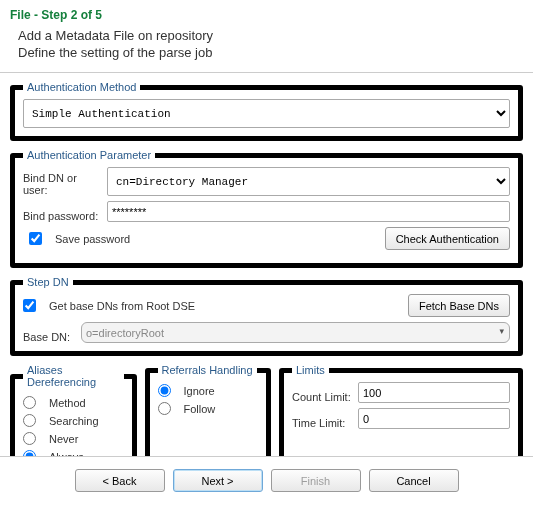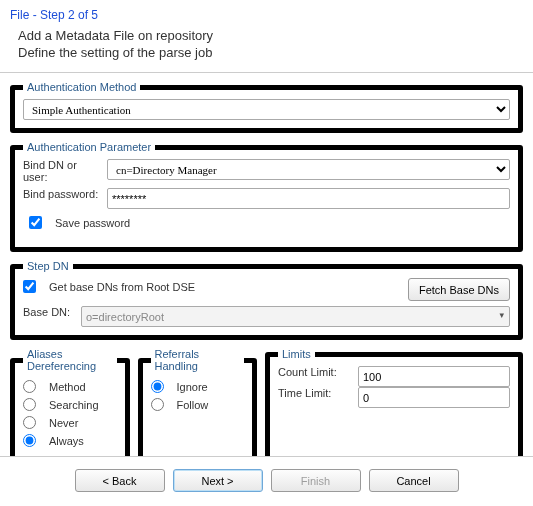--- a/index.html
+++ b/index.html
@@ -1,36 +1,36 @@
 <!DOCTYPE html>
 <html><head>
 <meta charset="utf-8">
 <style>
 html,body{margin:0;padding:0;font-family:"Segoe UI",Tahoma,sans-serif;font-size:11px;color:#333;background:#fff}
 .window{width:533px;height:506px;box-sizing:border-box;display:flex;flex-direction:column}
 .header{padding:8px 10px 10px 10px;background:#fff}
-.header h1{margin:0 0 6px 0;font-size:12px;font-weight:normal;color:#1d4ed8}
+.header h1{margin:0 0 6px 0;font-size:12px;font-weight:bold;color:#15803d}
 .header p{margin:0 0 2px 8px;font-size:13px;color:#333}
 .divider{border:none;border-top:1px solid #ccc;margin:0}
 .body{flex:1;padding:8px 10px 4px 10px;overflow:hidden}
 fieldset{border:5px solid #000000;border-radius:3px;margin:0 0 8px 0;padding:6px 8px 8px 8px}
 legend{padding:0 4px;color:#2a5a8a;font-size:11px}
-.combo{width:100%;height:21px;border:1px solid #aaa;border-radius:2px;background:#fff;font-family:Liberation Serif, serif;font-size:11px;padding:0 4px;box-sizing:border-box}
+.combo{width:100%;height:29px;border:1px solid #aaa;border-radius:2px;background:#fff;font-family:Liberation Mono, monospace;font-size:11px;padding:0 4px;box-sizing:border-box}
 .text{height:21px;border:1px solid #aaa;border-radius:2px;background:#fff;font-family:inherit;font-size:11px;padding:0 4px;box-sizing:border-box}
 .text[disabled]{background:#f3f3f3;color:#888}
-.row{display:flex;align-items:flex-start;margin-bottom:5px;gap:6px}
+.row{display:flex;align-items:flex-end;margin-bottom:5px;gap:6px}
 .row label.col{width:78px;text-align:left;color:#333;flex-shrink:0}
 .btn{height:23px;border:1px solid #9a9a9a;border-radius:3px;background:linear-gradient(#fdfdfd,#e8e8e8);font-family:inherit;font-size:11px;padding:0 10px;cursor:pointer}
 .btn:disabled{color:#9e9e9e}
 .btn.primary{border-color:#6fa8d8;box-shadow:0 0 0 1px #bcdff5 inset}
 .cols3{display:flex;gap:8px}
 .cols3 fieldset{flex:1;margin:0}
 .radio-row,.check-row{display:flex;align-items:center;gap:13px;margin:2px 0 5px 0}
 .radio-row input,.check-row input{margin:0}
-.limits-row{display:flex;align-items:flex-start;gap:16px;}
+.limits-row{display:flex;align-items:flex-end;gap:2px;margin-bottom:5px}
 .limits-row label{width:64px}
 .footer{display:flex;justify-content:center;gap:8px;padding:12px 10px 14px 10px}
 .footer .btn{width:90px}
 .flex1{flex:1}
 .mask{letter-spacing:0}
 .chevron{font-size:9px;color:#555}
 </style>
 </head>
 <body>
 <div class="window">
@@ -64,36 +64,37 @@
     <div class="row">
       <label class="col">Bind password:</label>
       <input class="text flex1 mask" type="text" readonly="" value="********" style="">
     </div>
     <div class="row">
       <span class="col"></span>
       <div class="check-row flex1">
         <input type="checkbox" checked="" style="">
         <label>Save password</label>
       </div>
+      <button class="btn">Check Authentication</button>
     </div>
   </fieldset>
 
   <fieldset>
     <legend>Step DN</legend>
     <div class="row">
       <div class="check-row flex1">
         <input type="checkbox" checked="" style="">
         <label>Get base DNs from Root DSE</label>
       </div>
       <button class="btn">Fetch Base DNs</button>
     </div>
     <div class="row" style="margin-bottom:0">
       <label class="col" style="width:52px">Base DN:</label>
       <div class="flex1" style="position:relative">
-        <input class="text" style="width: 100%;" disabled="" value="o=directoryRoot">
+        <input class="text" style="width: 100%; border-radius: 6px;" disabled="" value="o=directoryRoot">
         <span class="chevron" style="position:absolute;right:6px;top:4px">▾</span>
       </div>
     </div>
   </fieldset>
 
   <div class="cols3">
     <fieldset>
       <legend>Aliases Dereferencing</legend>
       <div class="radio-row">
             <input type="radio" name="al" style="">

